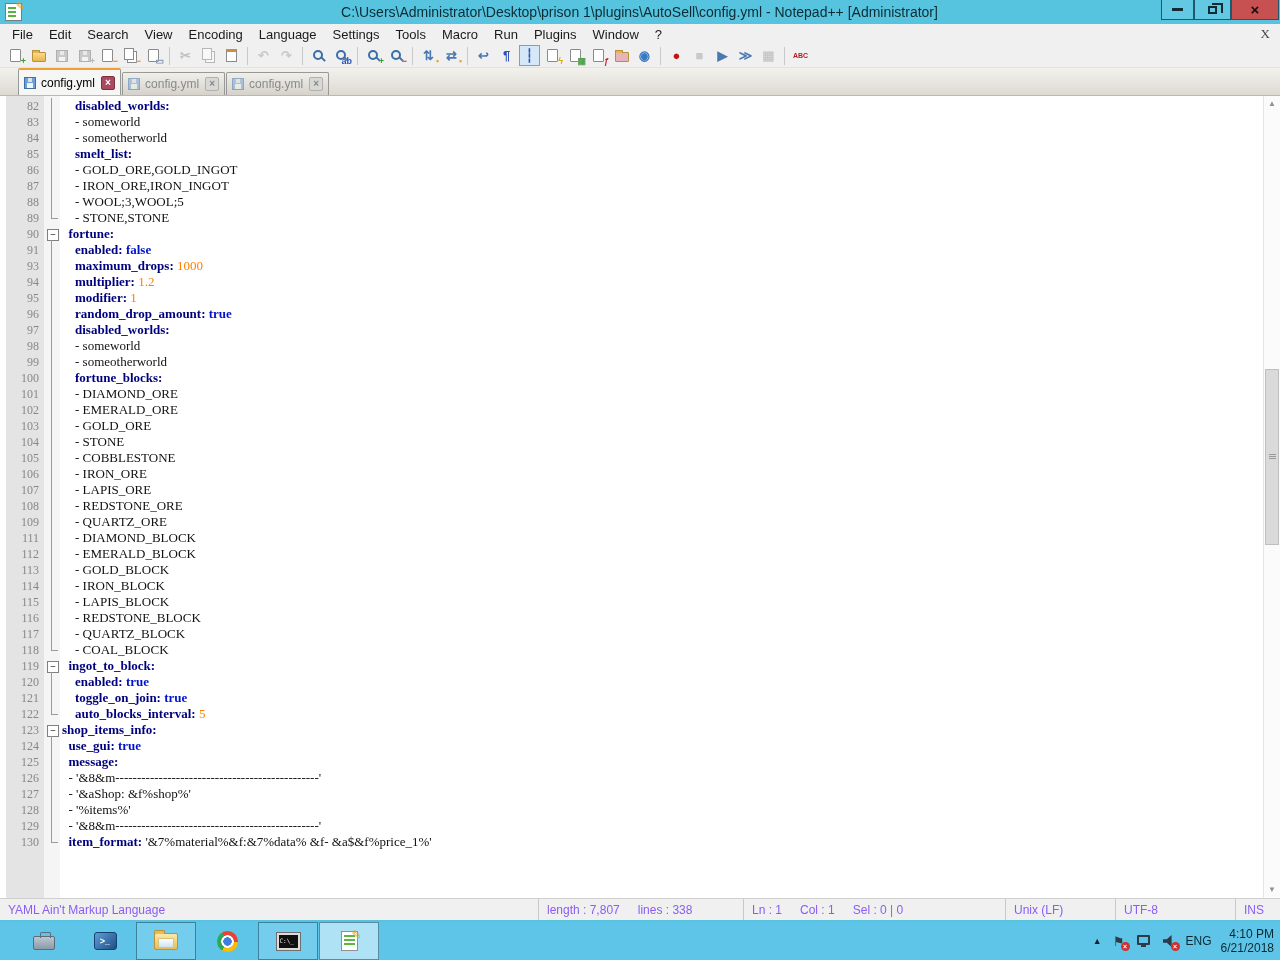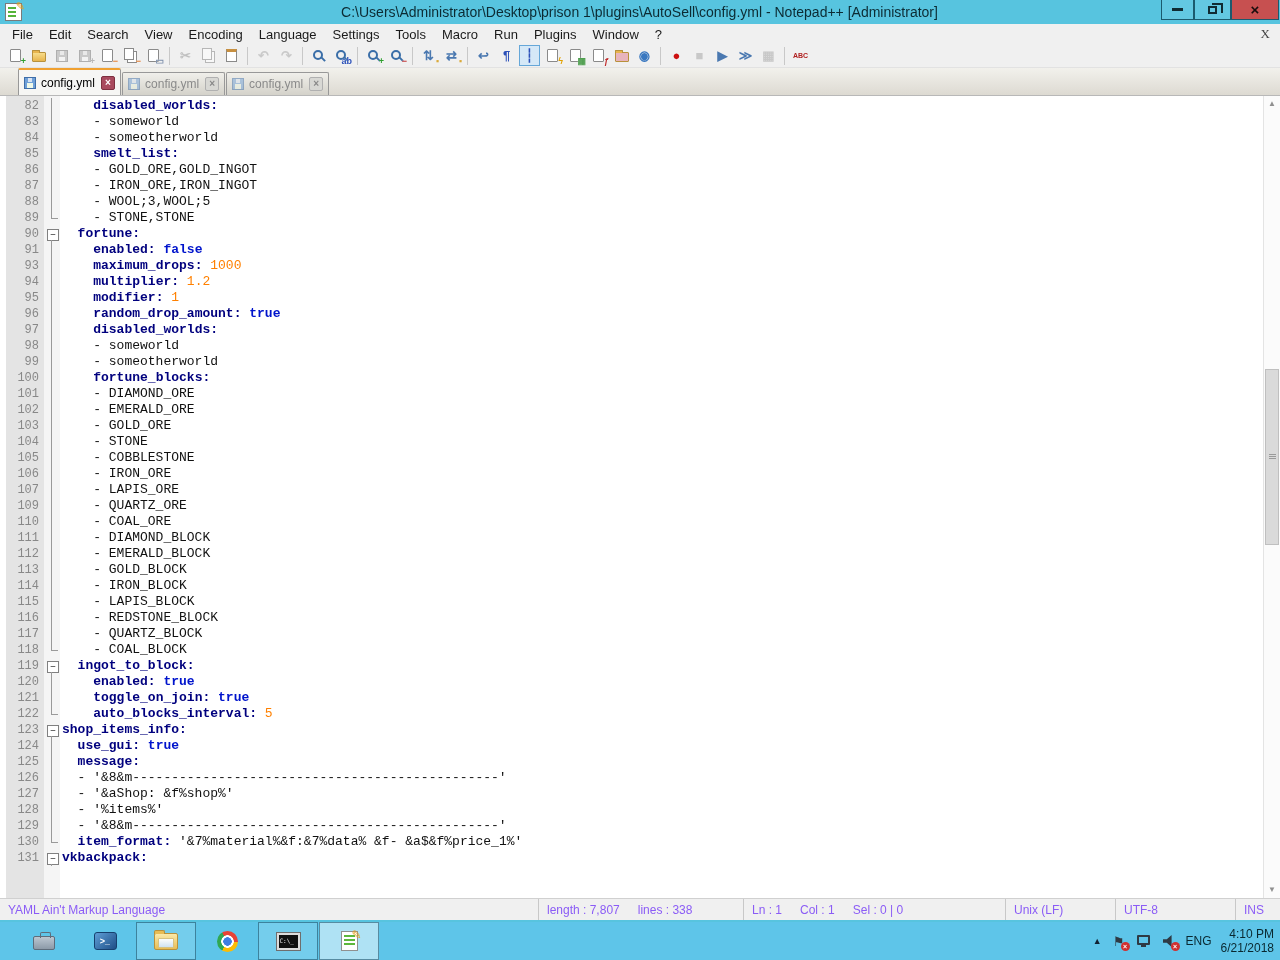--- a/index.html
+++ b/index.html
@@ -58,21 +58,21 @@
   .tab-floppy::after { content:""; position:absolute; bottom:0; left:2px; width:6px; height:5px; background:#EFF9E8; }
   .tab:not(.active) .tab-floppy { opacity:.5; }
   .tab-close { width:14px; height:14px; margin-left:6px; font-size:10px; font-weight:bold; line-height:12px; text-align:center;
                border:1px solid #B0B0B0; background:#D8D8D4; color:#888; border-radius:2px; }
   .tab-close.tc-act { background:#A94A5E; border-color:#7E3040; color:#fff; }
 
   
   .editor { flex:1 1 auto; display:flex; background:#fff; position:relative; overflow:hidden; }
   .lines-wrap { flex:1 1 auto; padding-top:2px;
       background:linear-gradient(to right,#FFFFFF 0 6px,#E4E4E4 6px 44px,#F5F5F5 44px 60px,#FFFFFF 60px); }
-  .eline { display:flex; height:16px; font-family:Liberation Mono, monospace; font-size:13px; line-height:16px; }
+  .eline { display:flex; height:16px; font-family:Liberation Serif, serif; font-size:13px; line-height:16px; }
   .bm { width:6px; flex:0 0 auto; }
   .ln { width:38px; flex:0 0 auto; text-align:right; padding-right:5px; font-size:12px; color:#888; }
   .fold { width:16px; flex:0 0 auto; position:relative; }
   .f-line::before { content:""; position:absolute; left:7px; top:0; bottom:0; width:1px; background:#9A9A9A; }
   .f-end::before { content:""; position:absolute; left:7px; top:0; height:8px; width:1px; background:#9A9A9A; }
   .f-end::after { content:""; position:absolute; left:7px; top:8px; width:7px; height:1px; background:#9A9A9A; }
   .f-open::before { content:"−"; position:absolute; left:3px; top:3px; width:10px; height:10px; background:#fff; border:1px solid #808080;
       font:9px/8px "DejaVu Sans Mono",monospace; text-align:center; color:#333; }
   .f-open::after { content:""; position:absolute; left:7px; top:14px; bottom:0; width:1px; background:#9A9A9A; }
   .code { flex:1 1 auto; white-space:pre; padding-left:2px; color:#111; }
@@ -454,29 +454,29 @@
           <span class="code"><span class="tk-p">    - IRON_ORE</span></span>
         </div>
         <div class="eline">
           <span class="bm"></span>
           <span class="ln">107</span>
           <span class="fold f-line"></span>
           <span class="code"><span class="tk-p">    - LAPIS_ORE</span></span>
         </div>
         <div class="eline">
           <span class="bm"></span>
+          <span class="ln">108</span>
+          <span class="fold f-line"></span>
+          <span class="code"><span class="tk-p">    - REDSTONE_ORE</span></span>
+        </div>
+        <div class="eline">
+          <span class="bm"></span>
           <span class="ln">109</span>
           <span class="fold f-line"></span>
           <span class="code"><span class="tk-p">    - QUARTZ_ORE</span></span>
-        </div>
-        <div class="eline">
-          <span class="bm"></span>
-          <span class="ln">110</span>
-          <span class="fold f-line"></span>
-          <span class="code"><span class="tk-p">    - COAL_ORE</span></span>
         </div>
         <div class="eline">
           <span class="bm"></span>
           <span class="ln">111</span>
           <span class="fold f-line"></span>
           <span class="code"><span class="tk-p">    - DIAMOND_BLOCK</span></span>
         </div>
         <div class="eline">
           <span class="bm"></span>
           <span class="ln">112</span>
@@ -583,26 +583,20 @@
           <span class="bm"></span>
           <span class="ln">129</span>
           <span class="fold f-line"></span>
           <span class="code"><span class="tk-p">  - '&amp;8&amp;m-----------------------------------------------'</span></span>
         </div>
         <div class="eline">
           <span class="bm"></span>
           <span class="ln">130</span>
           <span class="fold f-end"></span>
           <span class="code"><span class="tk-p">  </span><span class="tk-k">item_format:</span><span class="tk-p"> '&amp;7%material%&amp;f:&amp;7%data% &amp;f- &amp;a$&amp;f%price_1%'</span></span>
-        </div>
-        <div class="eline">
-          <span class="bm"></span>
-          <span class="ln">131</span>
-          <span class="fold f-open"></span>
-          <span class="code"><span class="tk-k">vkbackpack:</span></span>
         </div>
       </div>
     <div class="vscroll">
       <div class="vs-arrow vs-up">▲</div>
       <div class="vs-thumb"></div>
       <div class="vs-arrow vs-down">▼</div>
     </div>
   </div>
 
   <div class="statusbar">

